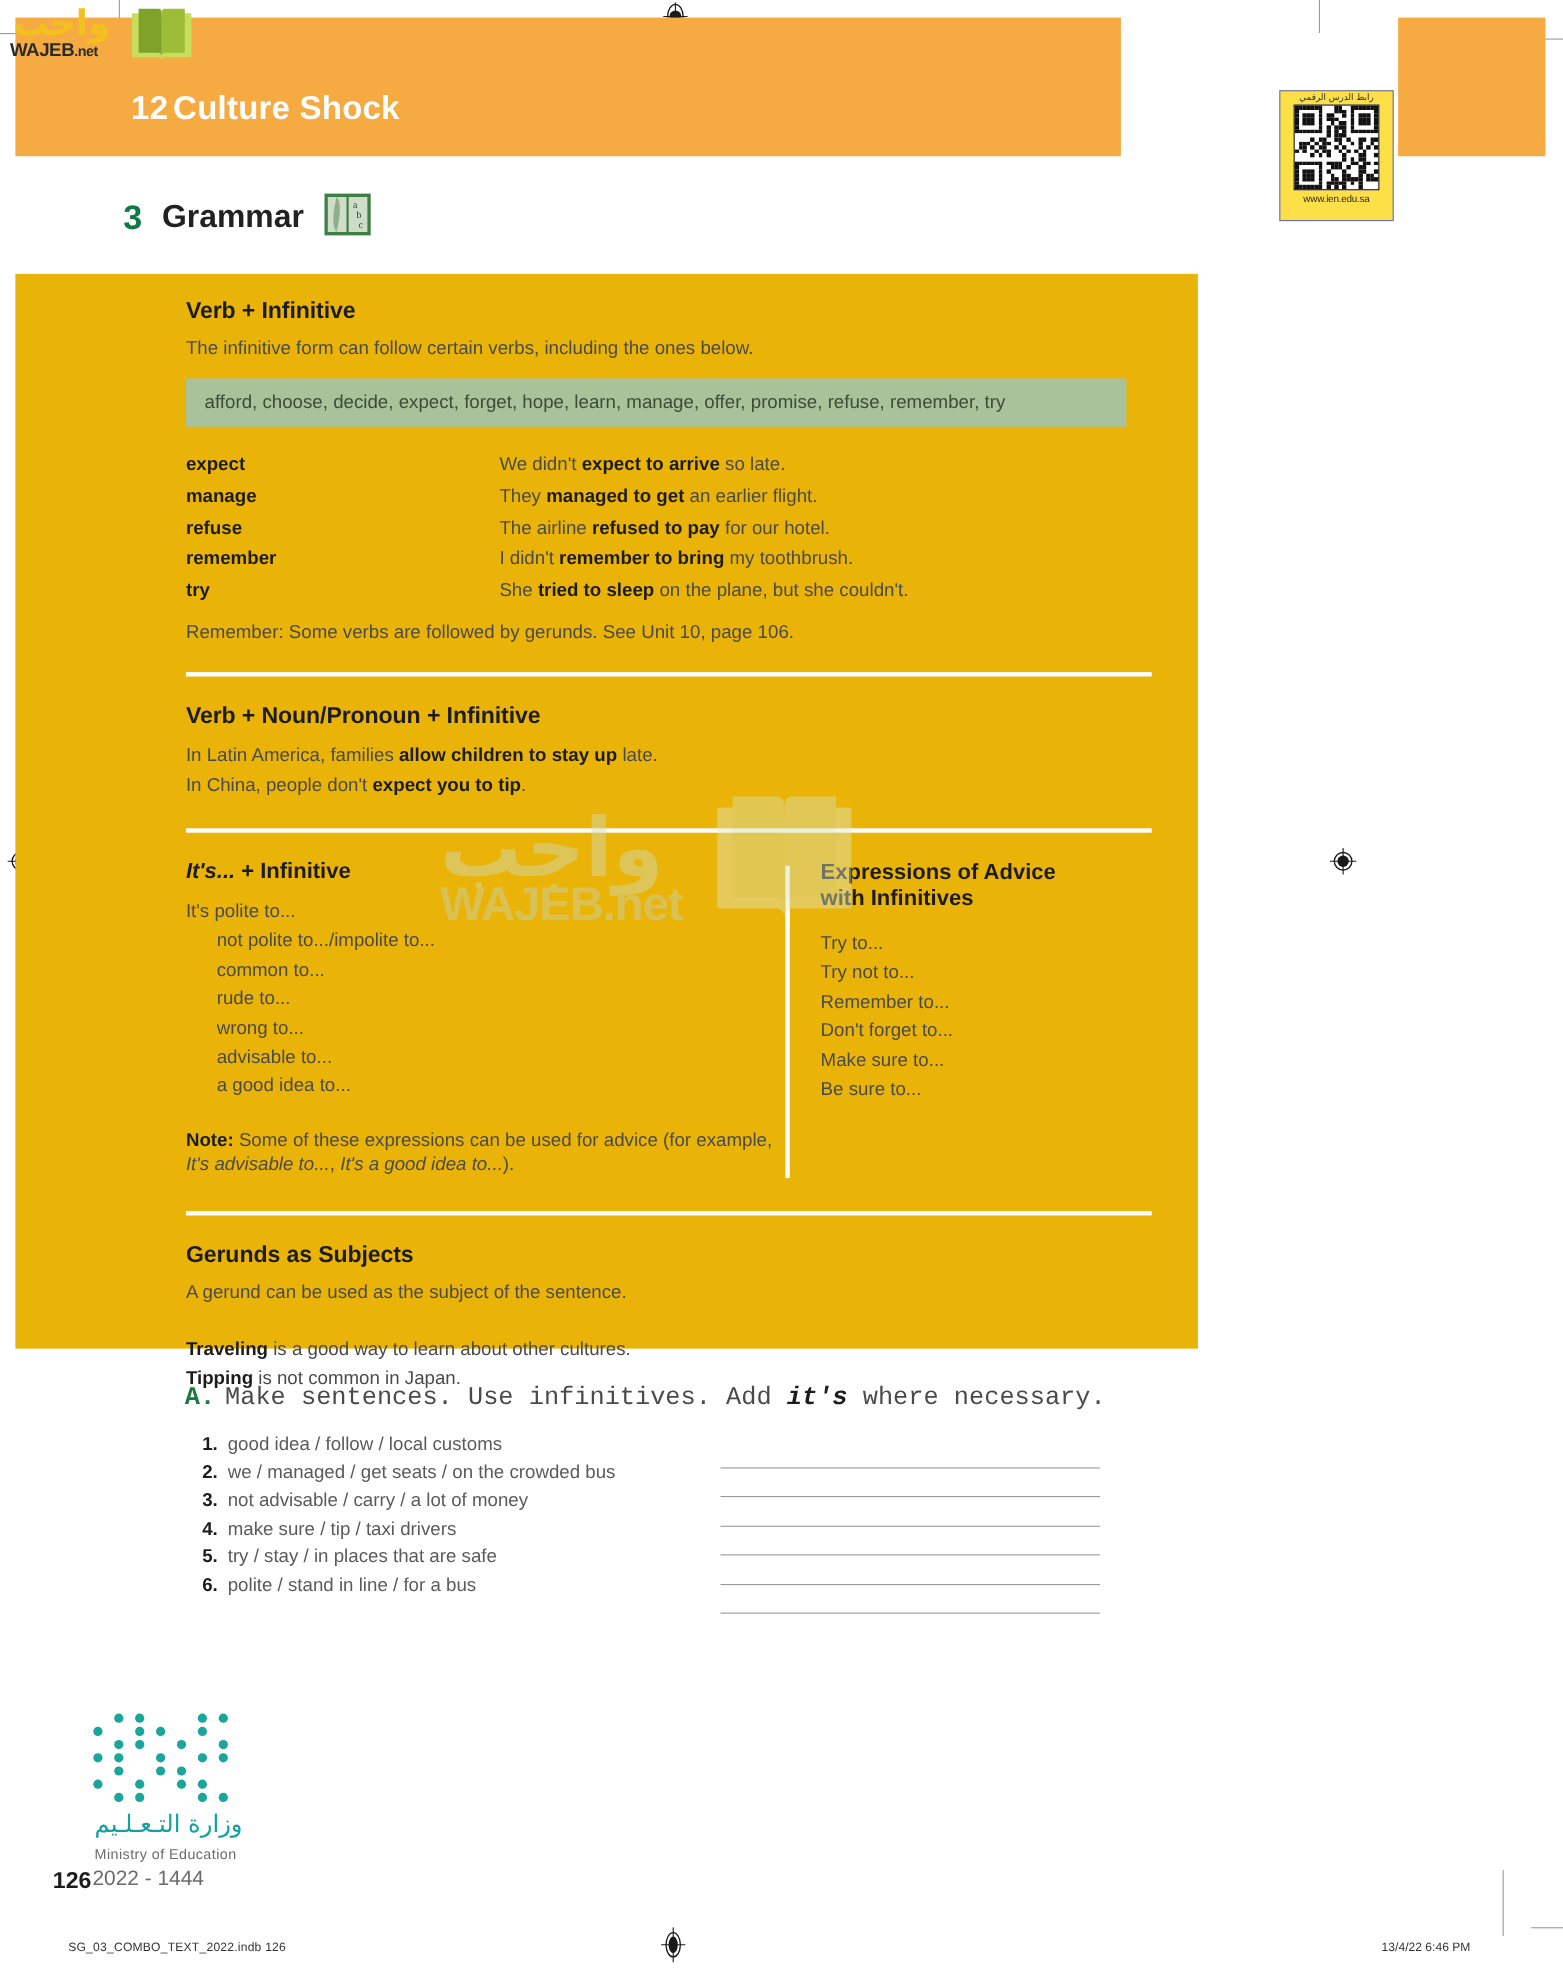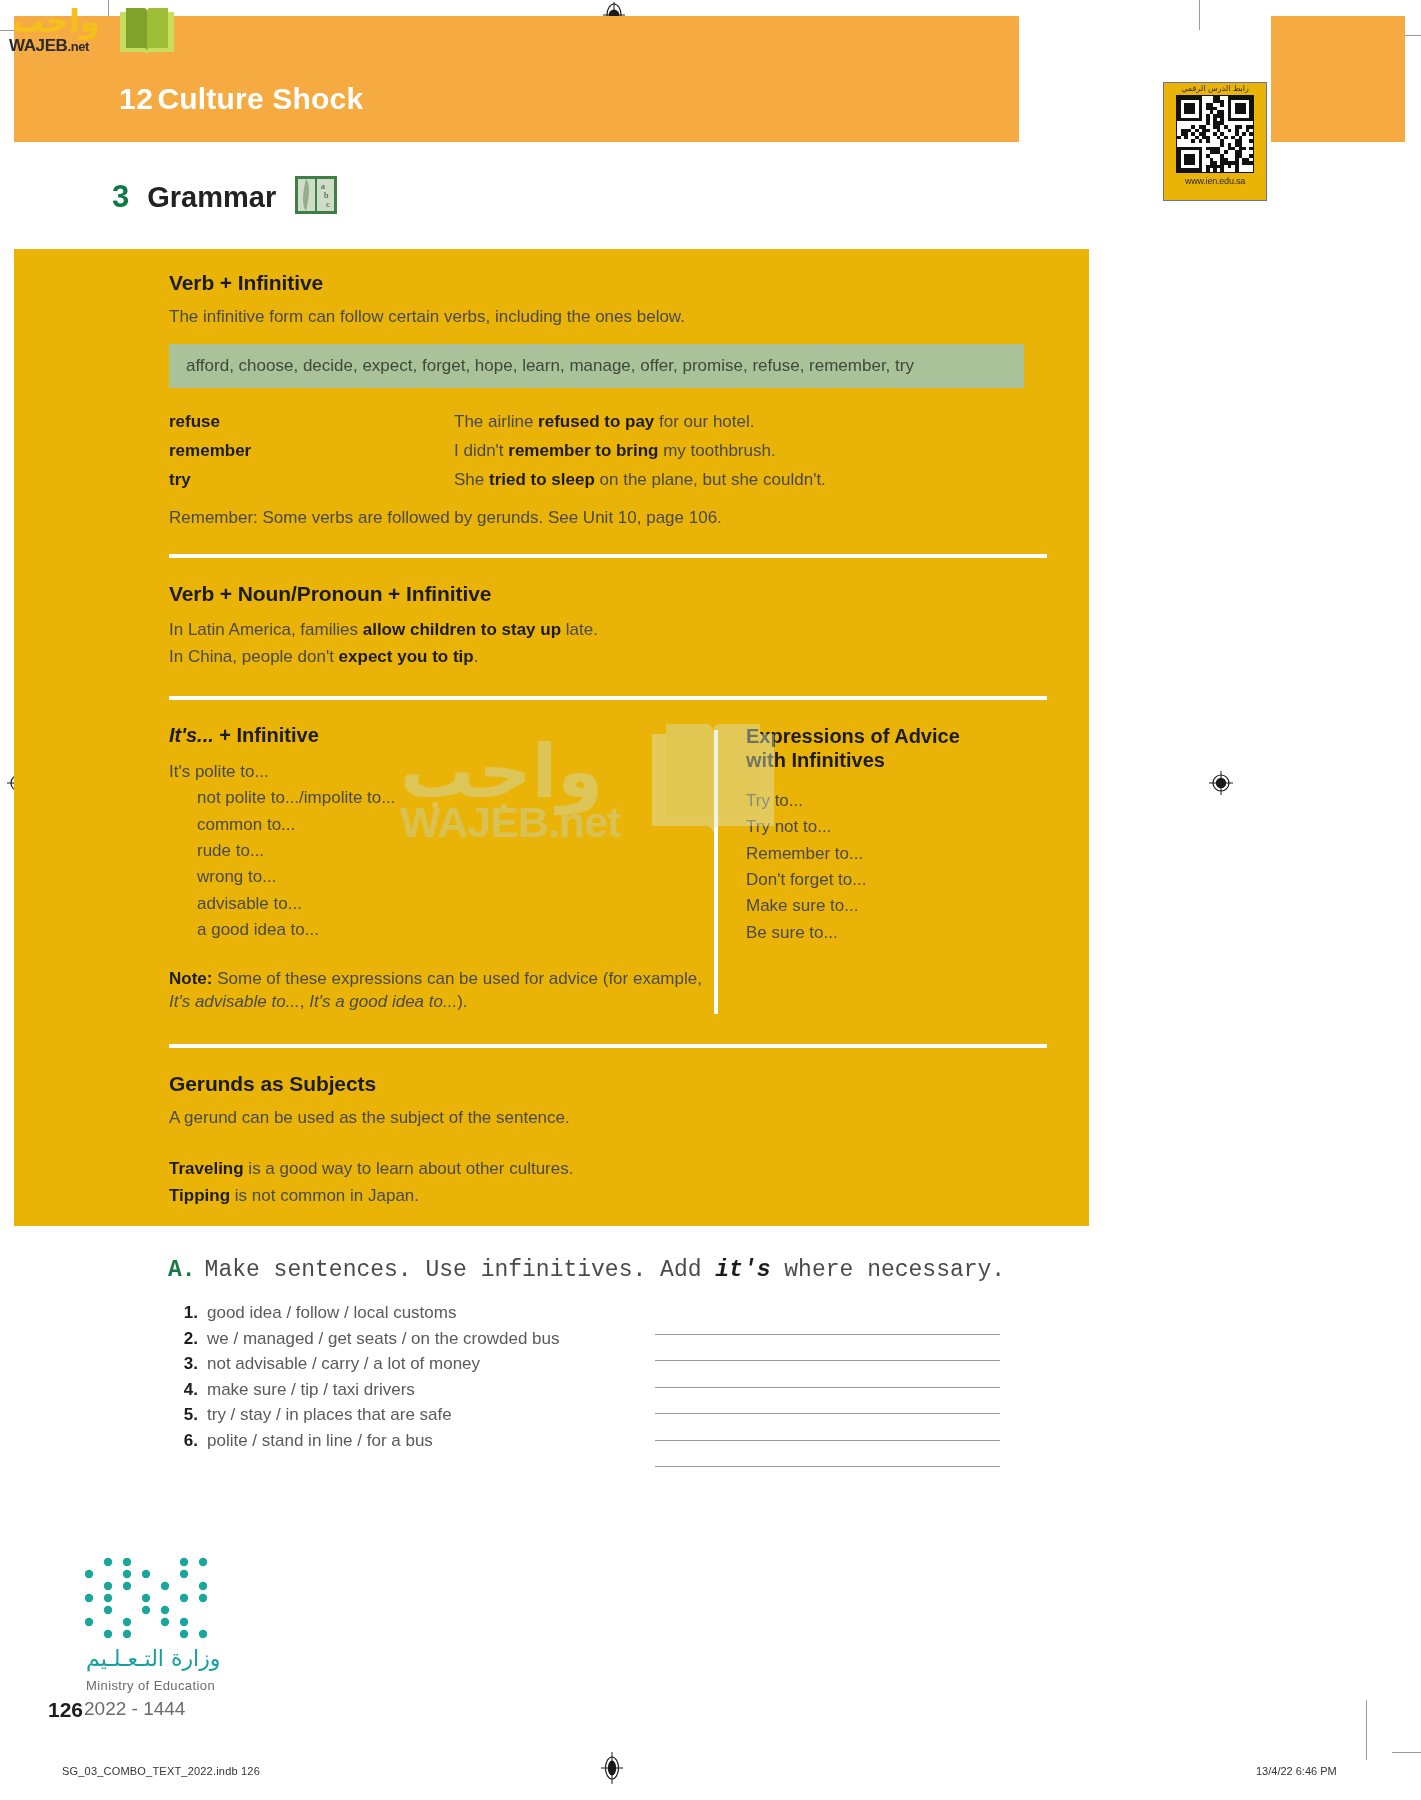--- a/index.html
+++ b/index.html
@@ -49,21 +49,21 @@
   .wajeb-en{
     position:absolute;left:3px;top:34px;font-size:17px;font-weight:bold;
     color:#2b2b2b;letter-spacing:-0.4px;
   }
   .wajeb-en .net{color:#2b2b2b;font-size:13px;}
   .wajeb-book{position:absolute;left:112px;top:4px;}
 
   
   .qrbox{
     position:absolute;left:1163px;top:82px;width:104px;height:119px;
-    background:#eab308;border:1px solid #6c6fa0;box-sizing:border-box;
+    background:#fde047;border:1px solid #6c6fa0;box-sizing:border-box;
     display:flex;flex-direction:column;align-items:center;
   }
   .qr-caption{
     font-size:8px;color:#2b2b2b;margin-top:1px;direction:rtl;
     font-family:"DejaVu Sans",sans-serif;white-space:nowrap;
   }
   .qr-grid{
     width:76px;height:76px;margin-top:2px;
     border:1px solid #111;box-sizing:content-box;
     display:grid;grid-template-columns:repeat(21,1fr);grid-template-rows:repeat(21,1fr);
@@ -686,20 +686,28 @@
 
   <div class="panel">
     <div class="panel-inner">
 
       <h3 class="blk">Verb + Infinitive</h3>
       <p class="lead">The infinitive form can follow certain verbs, including the ones below.</p>
       <div class="verbstrip">afford, choose, decide, expect, forget, hope, learn, manage, offer, promise, refuse, remember, try</div>
 
       <table class="verbs">
         <tbody id="verb-rows">
+            <tr>
+              <td class="v">expect</td>
+              <td>We didn't <b>expect to arrive</b> so late.</td>
+            </tr>
+            <tr>
+              <td class="v">manage</td>
+              <td>They <b>managed to get</b> an earlier flight.</td>
+            </tr>
             <tr>
               <td class="v">refuse</td>
               <td>The airline <b>refused to pay</b> for our hotel.</td>
             </tr>
             <tr>
               <td class="v">remember</td>
               <td>I didn't <b>remember to bring</b> my toothbrush.</td>
             </tr>
             <tr>
               <td class="v">try</td>

